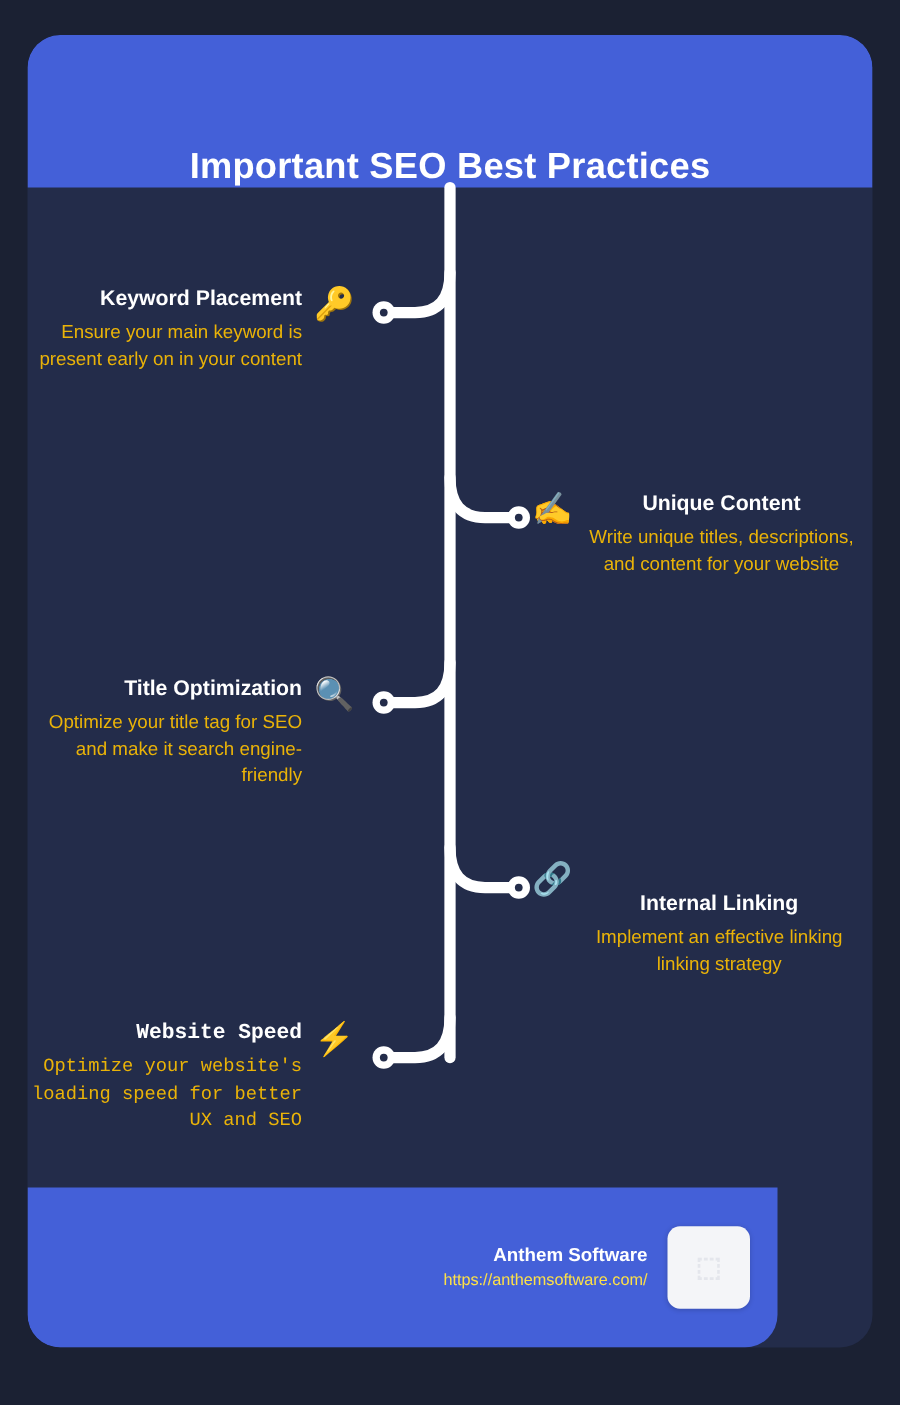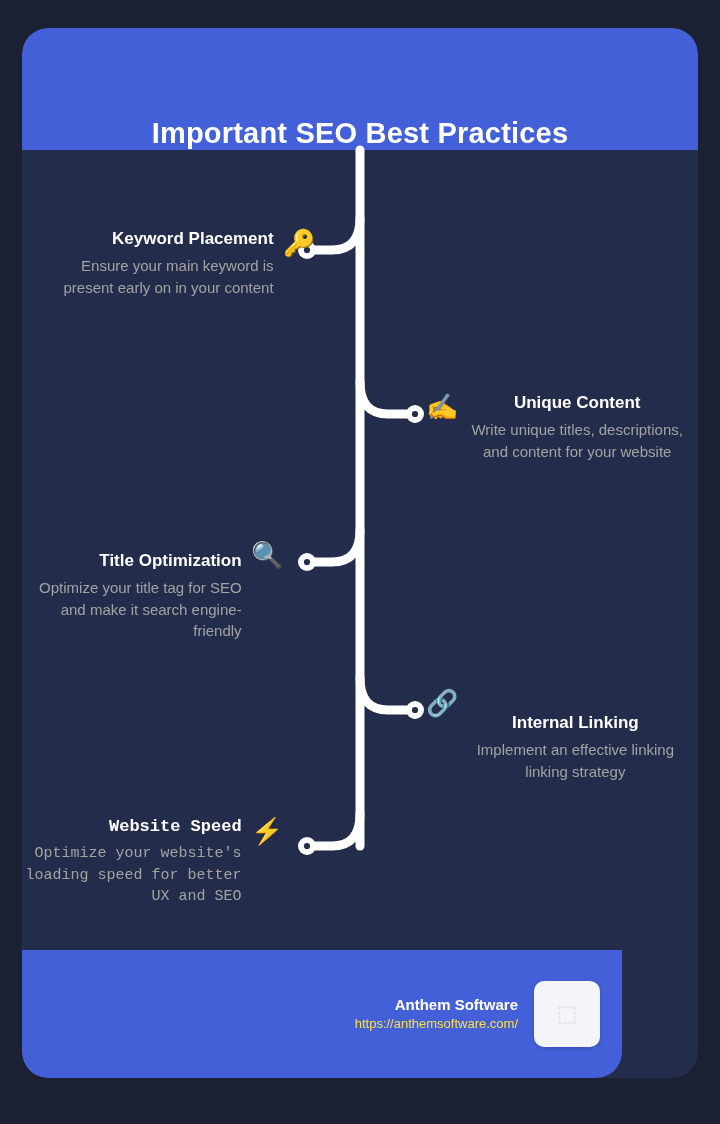--- a/index.html
+++ b/index.html
@@ -143,35 +143,35 @@
   }
   .item-title {
     color: #ffffff;
     font-size: 17px;
     font-weight: bold;
     line-height: 1.25;
     display: block;
     margin-bottom: 6px;
   }
   .item-desc {
-    color: #a3a3a3;
+    color: #eab308;
     font-size: 15px;
     line-height: 1.42;
     display: block;
   }
 
   
-  #item-1 { left: 0px;   top: 200px; width: 262px; padding-left: 32px; }
+  #item-1 { left: 0px;   top: 200px; width: 262px; }
   #item-2 { left: 404px; top: 364px; width: 260px; }
   #item-3 { left: 0px;   top: 512px; width: 262px; }
   #item-4 { left: 404px; top: 660px; width: 262px; }
   #item-5 { left: 0px;   top: 788px; width: 262px; }
 
   #item-1 .item-text { width: 222px; }
-  #item-3 .item-text { width: 222px; margin-top: 10px; }
+  #item-3 .item-text { width: 222px; }
   #item-5 .item-text { width: 226px; font-family: Liberation Mono, monospace; }
   #item-2 .item-text { width: 222px; }
   #item-4 .item-text { width: 214px; margin-top: 24px; }
 </style>
 </head>
 <body>
 
 <div class="canvas">
   <div class="card">
 

